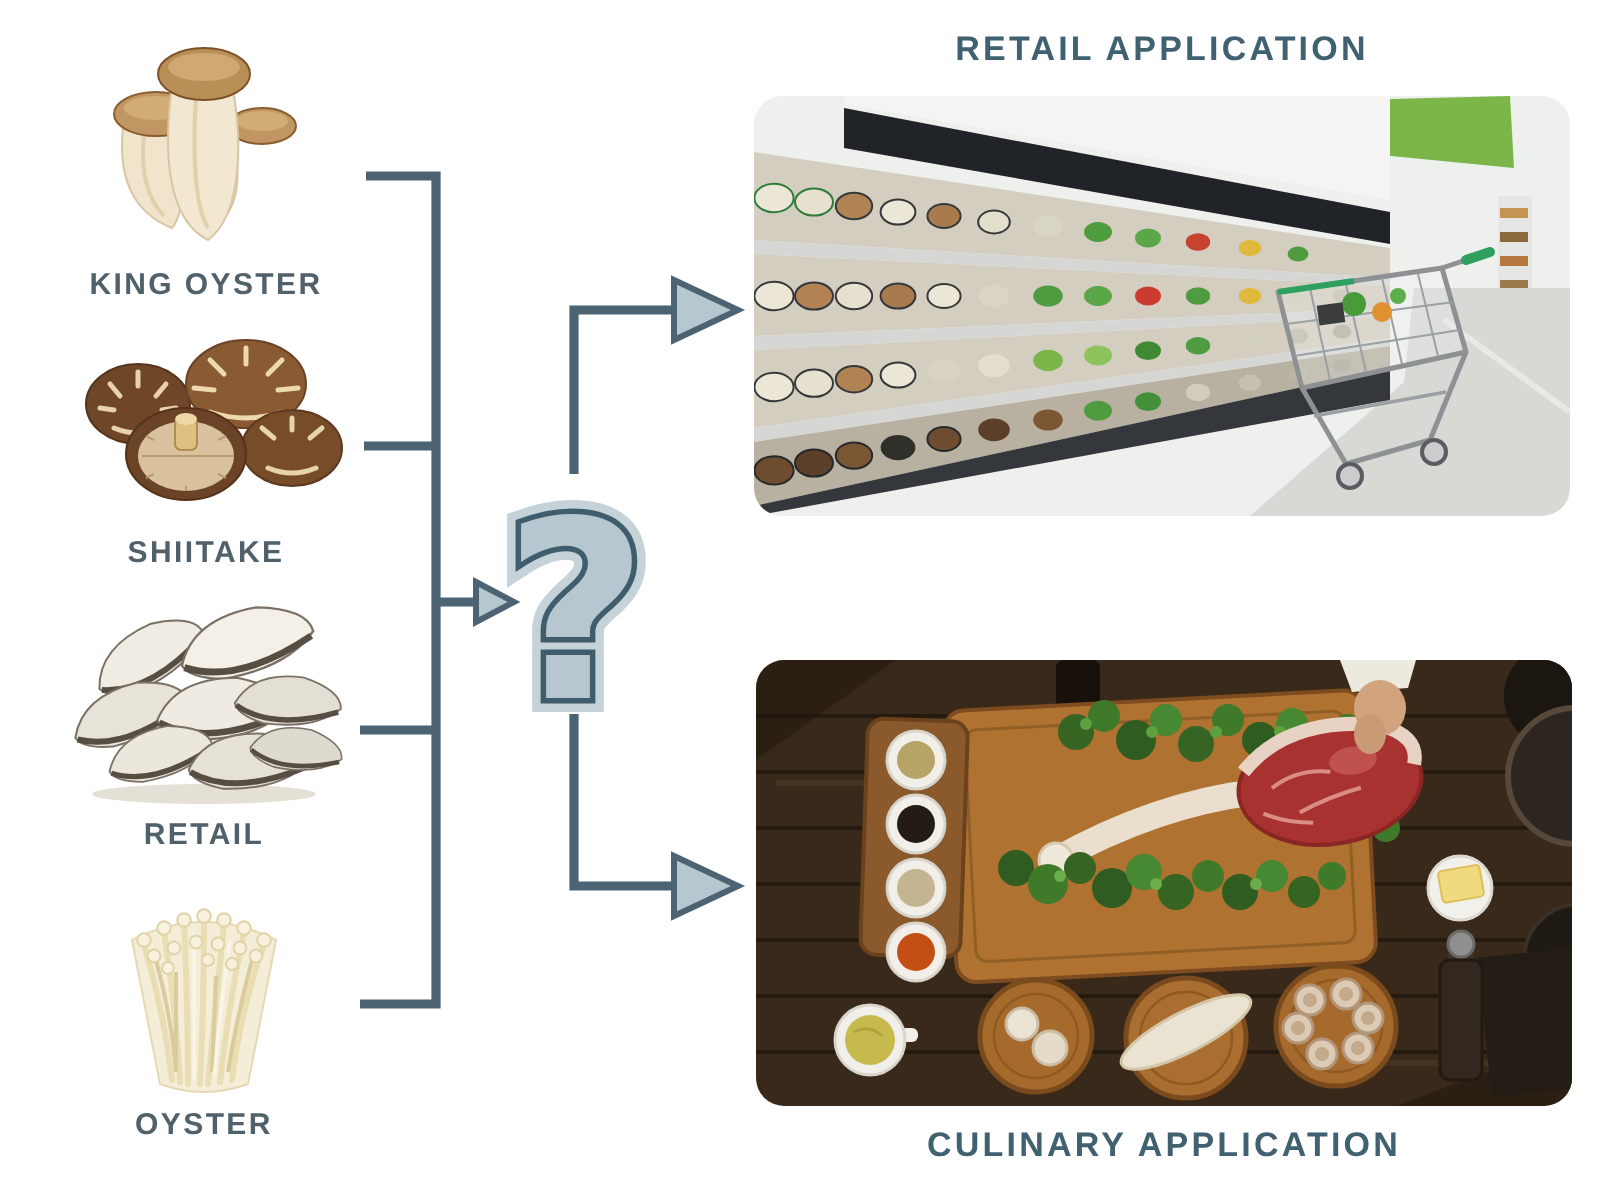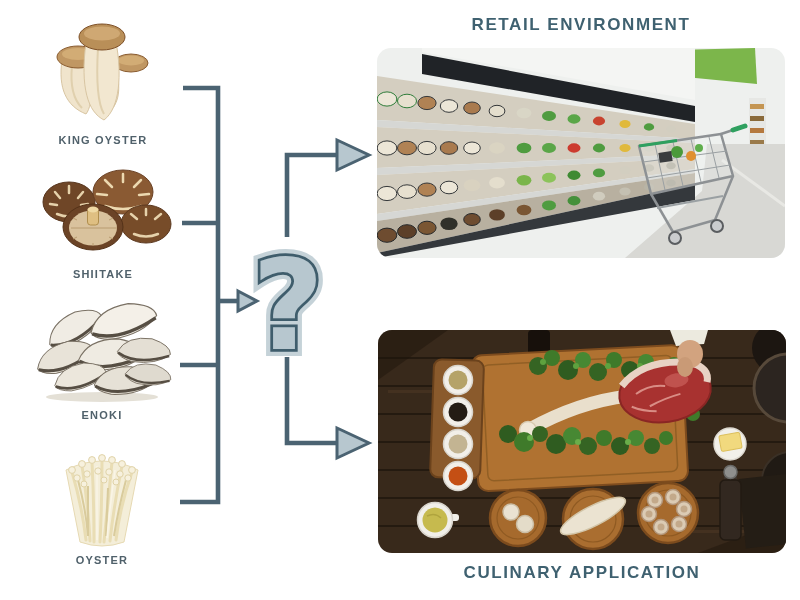--- a/index.html
+++ b/index.html
@@ -8,21 +8,21 @@
     --arrow-fill:#b7c7cf;
     --q-outline:#3f5d6c;
     --q-halo:#c5d2d8;
     --title-text:#3f6170;
     --label-text:#50616b;
   }
   html,body{margin:0;padding:0;background:#fff;}
   .canvas{position:relative;width:800px;height:600px;background:var(--background);
           font-family:"Liberation Sans",sans-serif;overflow:hidden;}
   .mush{position:absolute;margin:0;display:flex;flex-direction:column;align-items:center;gap:6px;}
-  .mush-label{font-size:11px;font-weight:bold;letter-spacing:1.2px;color:var(--label-text);white-space:nowrap;}
+  .mush-label{font-size:15px;font-weight:bold;letter-spacing:1.2px;color:var(--label-text);white-space:nowrap;}
   #mush-king{left:38px;top:10px;width:130px;}
   #mush-shiitake{left:33px;top:162px;width:140px;align-items:center;}
   #mush-oyster{left:28px;top:303px;width:148px;}
   #mush-enoki{left:52px;top:436px;width:100px;}
   .overlay{position:absolute;left:0;top:0;width:800px;height:600px;pointer-events:none;}
   .connector{fill:none;stroke:var(--line-color);stroke-width:4.6px;}
   .arrowhead{fill:var(--arrow-fill);stroke:var(--line-color);stroke-width:3px;stroke-linejoin:miter;}
   .q-halo,.q-main{font-family:"DejaVu Sans","Liberation Sans",sans-serif;font-size:124px;font-weight:bold;paint-order:stroke;}
   .q-halo{fill:var(--arrow-fill);stroke:var(--q-halo);stroke-width:14px;}
   .q-main{fill:var(--arrow-fill);stroke:var(--q-outline);stroke-width:5.5px;}
@@ -112,21 +112,21 @@
       <ellipse cx="74" cy="94" rx="56" ry="5" fill="#e4e0d6"></ellipse>
       <use href="#ocap" transform="translate(18,30) rotate(-18)" fill="#f0ece4"></use>
       <use href="#ocap" transform="translate(62,16) rotate(-4) scale(1.15)" fill="#f4f0e8"></use>
       <use href="#ocap" transform="translate(8,54) rotate(-8)" fill="#e8e3d8"></use>
       <use href="#ocap" transform="translate(52,44) rotate(6) scale(1.1)" fill="#efebe2"></use>
       <use href="#ocap" transform="translate(92,38) rotate(14) scale(0.9)" fill="#e4dfd4"></use>
       <use href="#ocap" transform="translate(26,72) rotate(-4) scale(0.9)" fill="#ece7dc"></use>
       <use href="#ocap" transform="translate(68,70) rotate(8)" fill="#e6e1d6"></use>
       <use href="#ocap" transform="translate(100,62) rotate(18) scale(0.78)" fill="#dfdacf"></use>
     </svg>
-    <figcaption class="mush-label">ENOKI</figcaption>
+    <figcaption class="mush-label">RETAIL</figcaption>
   </figure>
 
   <figure class="mush" id="mush-enoki">
     <svg width="100" height="112" viewBox="0 0 100 112">
       <path d="M28,106 L14,34 Q50,16 86,34 L72,106 Q50,114 28,106 Z" fill="#f4eed9" stroke="#e6d9b2" stroke-width="1"></path>
       <g stroke="#e9ddb4" stroke-width="3" stroke-linecap="round" fill="none">
         <path d="M20,36 Q30,70 34,104"></path>
           <path d="M30,30 Q36,68 38,105"></path>
           <path d="M40,26 Q42,66 42,106"></path>
         <path d="M50,24 Q50,66 48,106"></path>
@@ -180,21 +180,21 @@
     </g>
     <g>
       <path class="connector" d="M287,357 V443 H339"></path>
       <polygon class="arrowhead" points="337,428 369,443 337,458"></polygon>
     </g>
     <text class="q-halo" x="288" y="349" text-anchor="middle">?</text>
     <text class="q-main" x="288" y="349" text-anchor="middle">?</text>
   </svg>
 
   <div class="panel panel-retail">
-    <div class="panel-title">RETAIL ENVIRONMENT</div>
+    <div class="panel-title">RETAIL APPLICATION</div>
     <div class="photo-frame">
       <svg width="408" height="210" viewBox="0 0 408 210">
         <rect width="408" height="210" fill="#eef0ee"></rect>
         <polygon points="298,2 378,0 380,36 298,28" fill="#7cb64b"></polygon>
         <rect x="372" y="50" width="17" height="55" fill="#e6e7e4"></rect>
         <rect x="373" y="56" width="14" height="5" fill="#c49552"></rect>
           <rect x="373" y="68" width="14" height="5" fill="#8a6a3a"></rect>
         <rect x="373" y="80" width="14" height="5" fill="#b5793f"></rect>
           <rect x="373" y="92" width="14" height="5" fill="#9a7a4a"></rect>
         <polygon points="330,96 408,96 408,210 248,210 325,143" fill="#d8d8d4"></polygon>

